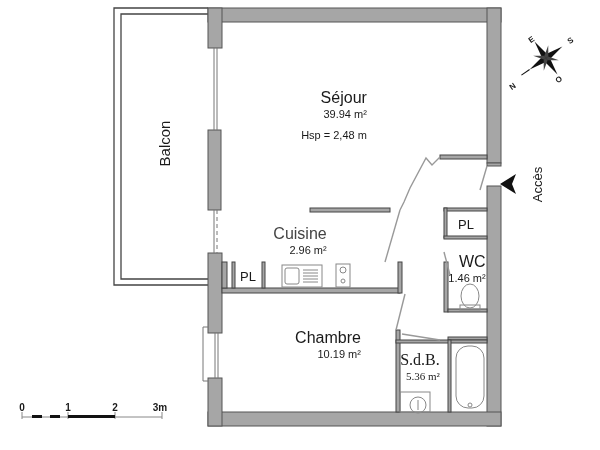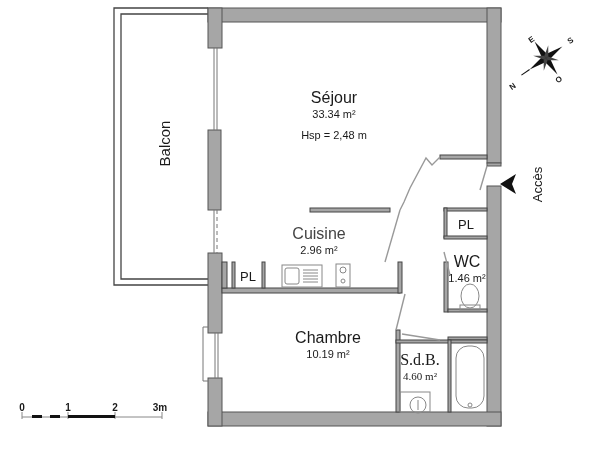--- a/index.html
+++ b/index.html
@@ -1,18 +1,18 @@
 <!DOCTYPE html>
 <html><head>
 <meta charset="utf-8">
 <style>
   html, body { margin: 0; padding: 0; background: #ffffff; }
   #stage { position: relative; width: 600px; height: 450px; overflow: hidden; background: #fff; font-family: "Liberation Sans", sans-serif; color: #1a1a1a; }
   #plan { position: absolute; left: 0; top: 0; }
-  .lbl { position: absolute; white-space: nowrap; text-align: center; transform: translateX(-50%); line-height: 1; }
+  .lbl { position: absolute; white-space: nowrap; text-align: right; transform: translateX(-50%); line-height: 1; }
   .room-name { font-size: 16px; }
   .room-area { font-size: 11px; margin-top: 3px; }
   .small-name { font-size: 13px; }
   .vert { position: absolute; transform-origin: center; white-space: nowrap; font-size: 14px; line-height: 1; }
   .scale-lbl { position: absolute; font-size: 10px; font-weight: bold; line-height: 1; transform: translateX(-50%); }
   .compass-letter { position: absolute; font-size: 8px; font-weight: bold; line-height: 1; }
 </style>
 </head>
 <body>
 
@@ -153,43 +153,43 @@
         <polygon points="0,13 2,2 0,0 -2,2" fill="#444"></polygon>
         <polygon points="-13,0 -2,2 0,0 -2,-2" fill="#444"></polygon>
         <polygon points="13,0 2,2 0,0 2,-2" fill="#444"></polygon>
       </g>
       <line x1="-30" y1="0" x2="-20" y2="0" stroke="#111" stroke-width="1"></line>
     </g>
   </svg>
 
   <div class="lbl" style="left:334px; top:90px;">
     <div class="room-name">Séjour</div>
-    <div class="room-area">33.34 m²</div>
+    <div class="room-area">39.94 m²</div>
     <div class="room-area" style="margin-top:10px;">Hsp =  2,48 m</div>
   </div>
 
-  <div class="lbl" style="left:319px; top:226px;">
+  <div class="lbl" style="left:300px; top:226px;">
     <div class="room-name" style="color:#444;">Cuisine</div>
     <div class="room-area">2.96 m²</div>
   </div>
 
   <div class="lbl" style="left:328px; top:330px;">
     <div class="room-name">Chambre</div>
     <div class="room-area">10.19 m²</div>
   </div>
 
 
   <div class="lbl" style="left:467px; top:254px;">
     <div class="room-name">WC</div>
     <div class="room-area">1.46 m²</div>
   </div>
 
   <div class="lbl" style="left:420px; top:352px;font-family:Liberation Serif, serif;">
     <div class="room-name">S.d.B.</div>
-    <div class="room-area">4.60 m²</div>
+    <div class="room-area">5.36 m²</div>
   </div>
 
   <div class="vert" style="left:142px; top:136px; transform:rotate(-90deg); font-size:15px;">Balcon</div>
 
   <div class="lbl small-name" style="left:248px; top:270px;">PL</div>
   <div class="lbl small-name" style="left:466px; top:218px;">PL</div>
 
   <div class="vert" style="left:520px; top:178px; transform:rotate(-90deg); font-size:13px;">Accès</div>
 
   <div class="scale-lbl" style="left:22px; top:403px;">0</div>

